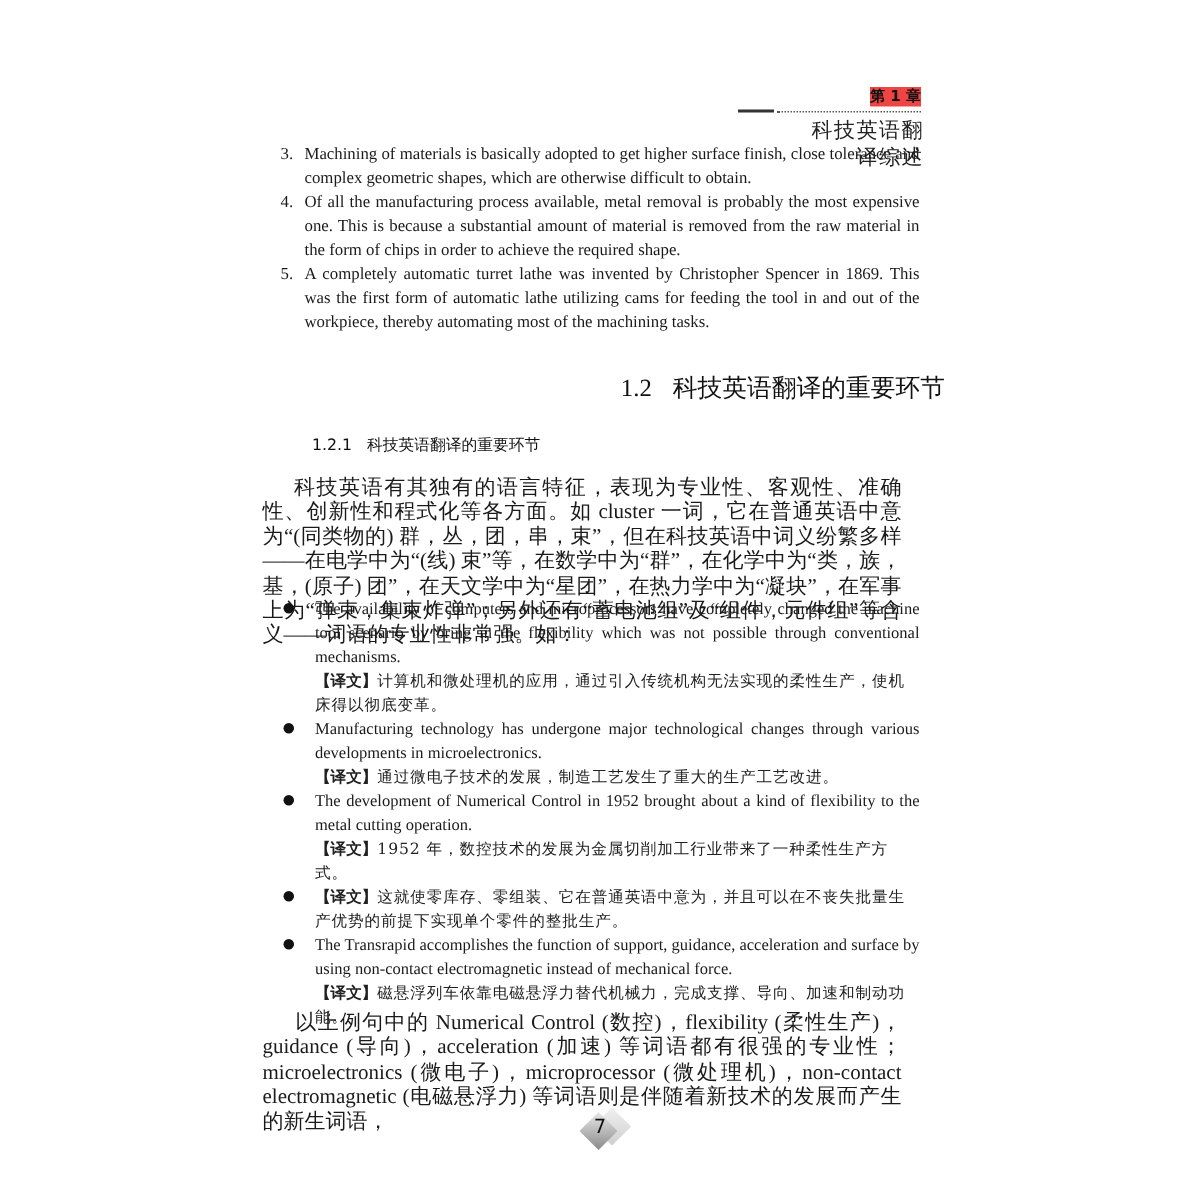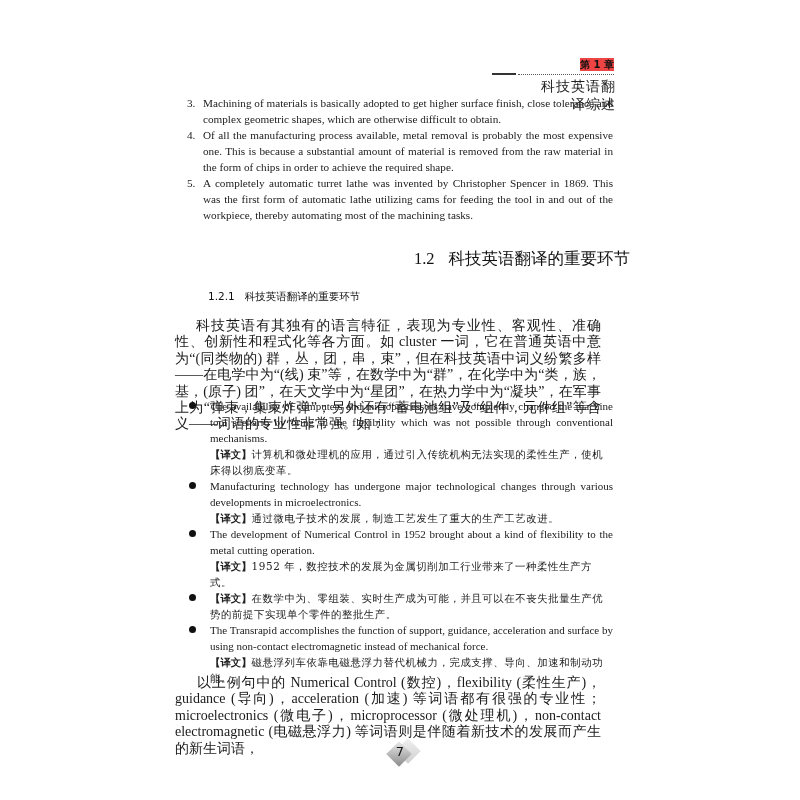--- a/index.html
+++ b/index.html
@@ -103,21 +103,21 @@
     <div class="ben">Manufacturing technology has undergone major technological changes through various developments in microelectronics.</div>
     <div class="bzh"><span class="tag">【译文】</span><span>通过微电子技术的发展，制造工艺发生了重大的生产工艺改进。</span></div>
   </div>
   <div class="bitem">
     <span class="bdot"></span>
     <div class="ben">The development of Numerical Control in 1952 brought about a kind of flexibility to the metal cutting operation.</div>
     <div class="bzh"><span class="tag">【译文】</span><span>1952 年，数控技术的发展为金属切削加工行业带来了一种柔性生产方式。</span></div>
   </div>
   <div class="bitem">
     <span class="bdot"></span>
-    <div class="bzh"><span class="tag">【译文】</span><span>在数学中为、零组装、实时生产成为可能，并且可以在不丧失批量生产优势的前提下实现单个零件的整批生产。</span></div>
+    <div class="bzh"><span class="tag">【译文】</span><span>这就使零库存、零组装、它在普通英语中意为，并且可以在不丧失批量生产优势的前提下实现单个零件的整批生产。</span></div>
   </div>
   <div class="bitem">
     <span class="bdot"></span>
     <div class="ben">The Transrapid accomplishes the function of support, guidance, acceleration and surface by using non-contact electromagnetic instead of mechanical force.</div>
     <div class="bzh"><span class="tag">【译文】</span><span>磁悬浮列车依靠电磁悬浮力替代机械力，完成支撑、导向、加速和制动功能。</span></div>
   </div>
 </div>
 
 <div class="para para2"><span class="indent"></span><span>以上例句中的 Numerical Control (数控)，flexibility (柔性生产)，guidance (导向)，acceleration (加速) 等词语都有很强的专业性；microelectronics (微电子)，microprocessor (微处理机)，non-contact electromagnetic (电磁悬浮力) 等词语则是伴随着新技术的发展而产生的新生词语，</span></div>
 

